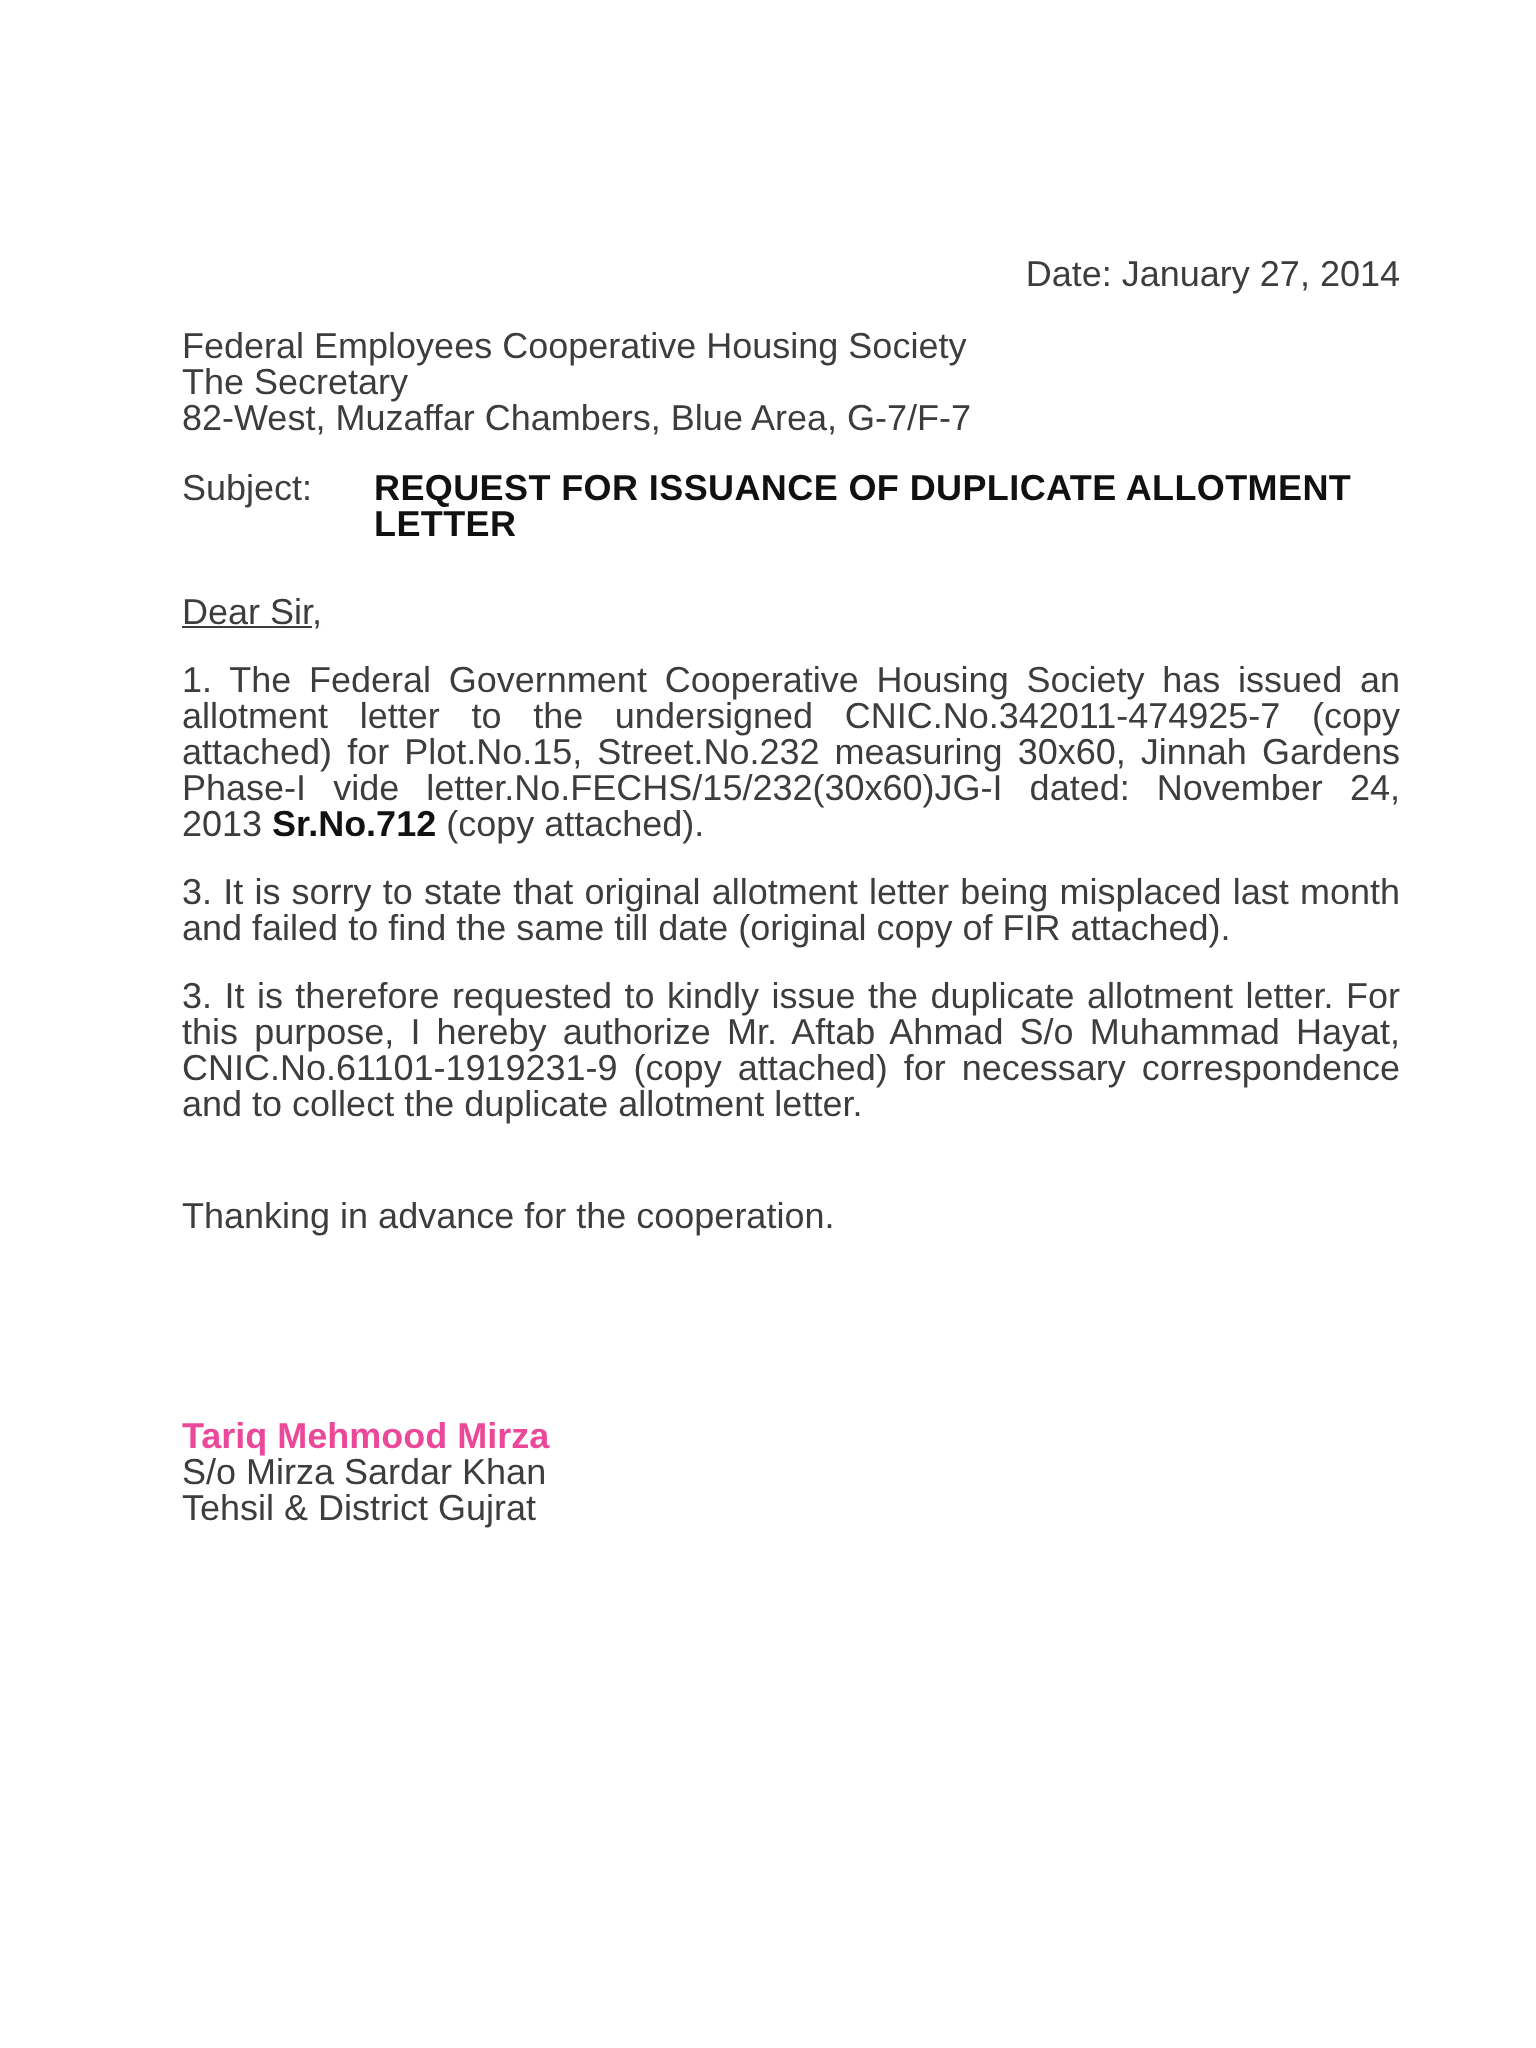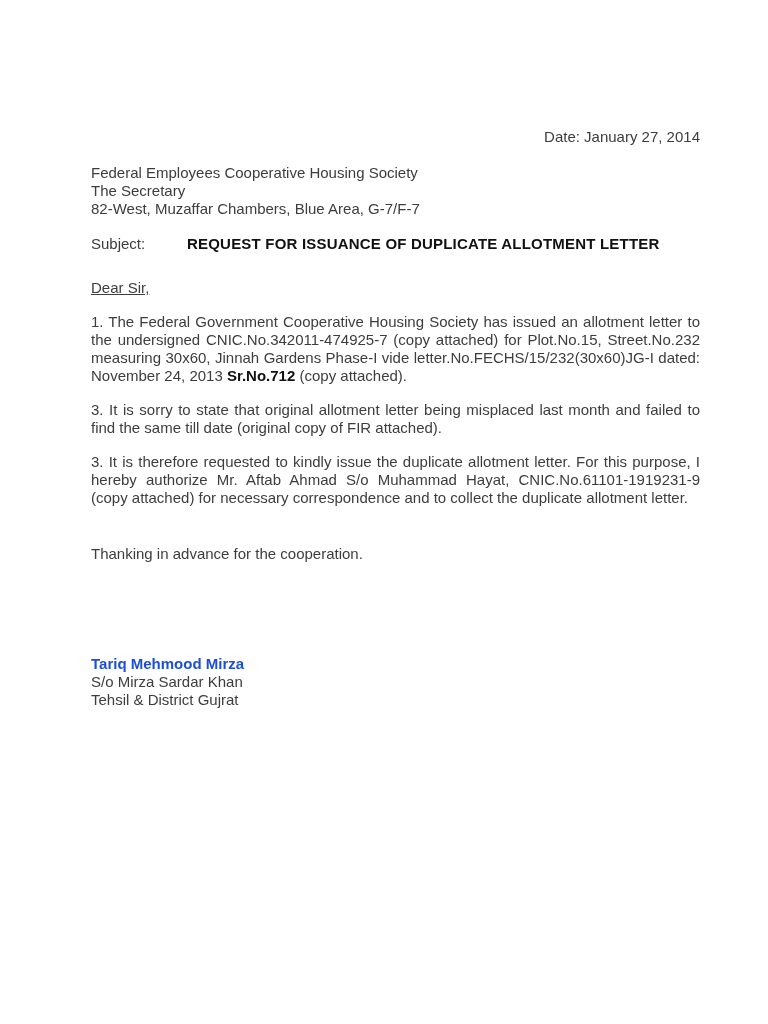--- a/index.html
+++ b/index.html
@@ -8,21 +8,21 @@
     background: #ffffff;
   }
   .page {
     position: relative;
     width: 768px;
     height: 1024px;
     background: #ffffff;
     box-sizing: border-box;
     padding: 128px 68px 0 91px;
     font-family: "Liberation Sans", "DejaVu Sans", sans-serif;
-    font-size: 15px;
+    font-size: 18px;
     line-height: 18px;
     color: #3d3d3d;
     overflow: hidden;
   }
   .date-line {
     text-align: right;
     margin: 0 0 18px 0;
   }
   .recipient p {
     margin: 0;
@@ -59,21 +59,21 @@
     margin: 38px 0 0 0;
   }
   .signature {
     margin: 92px 0 0 0;
   }
   .signature p {
     margin: 0;
   }
   .signature .sig-name {
     font-weight: bold;
-    color: #1d4ed8;
+    color: #ec4899;
   }
 </style>
 </head>
 <body>
 
 <div class="page">
 
   <p class="date-line">Date: January 27, 2014</p>
 
   <div class="recipient">

